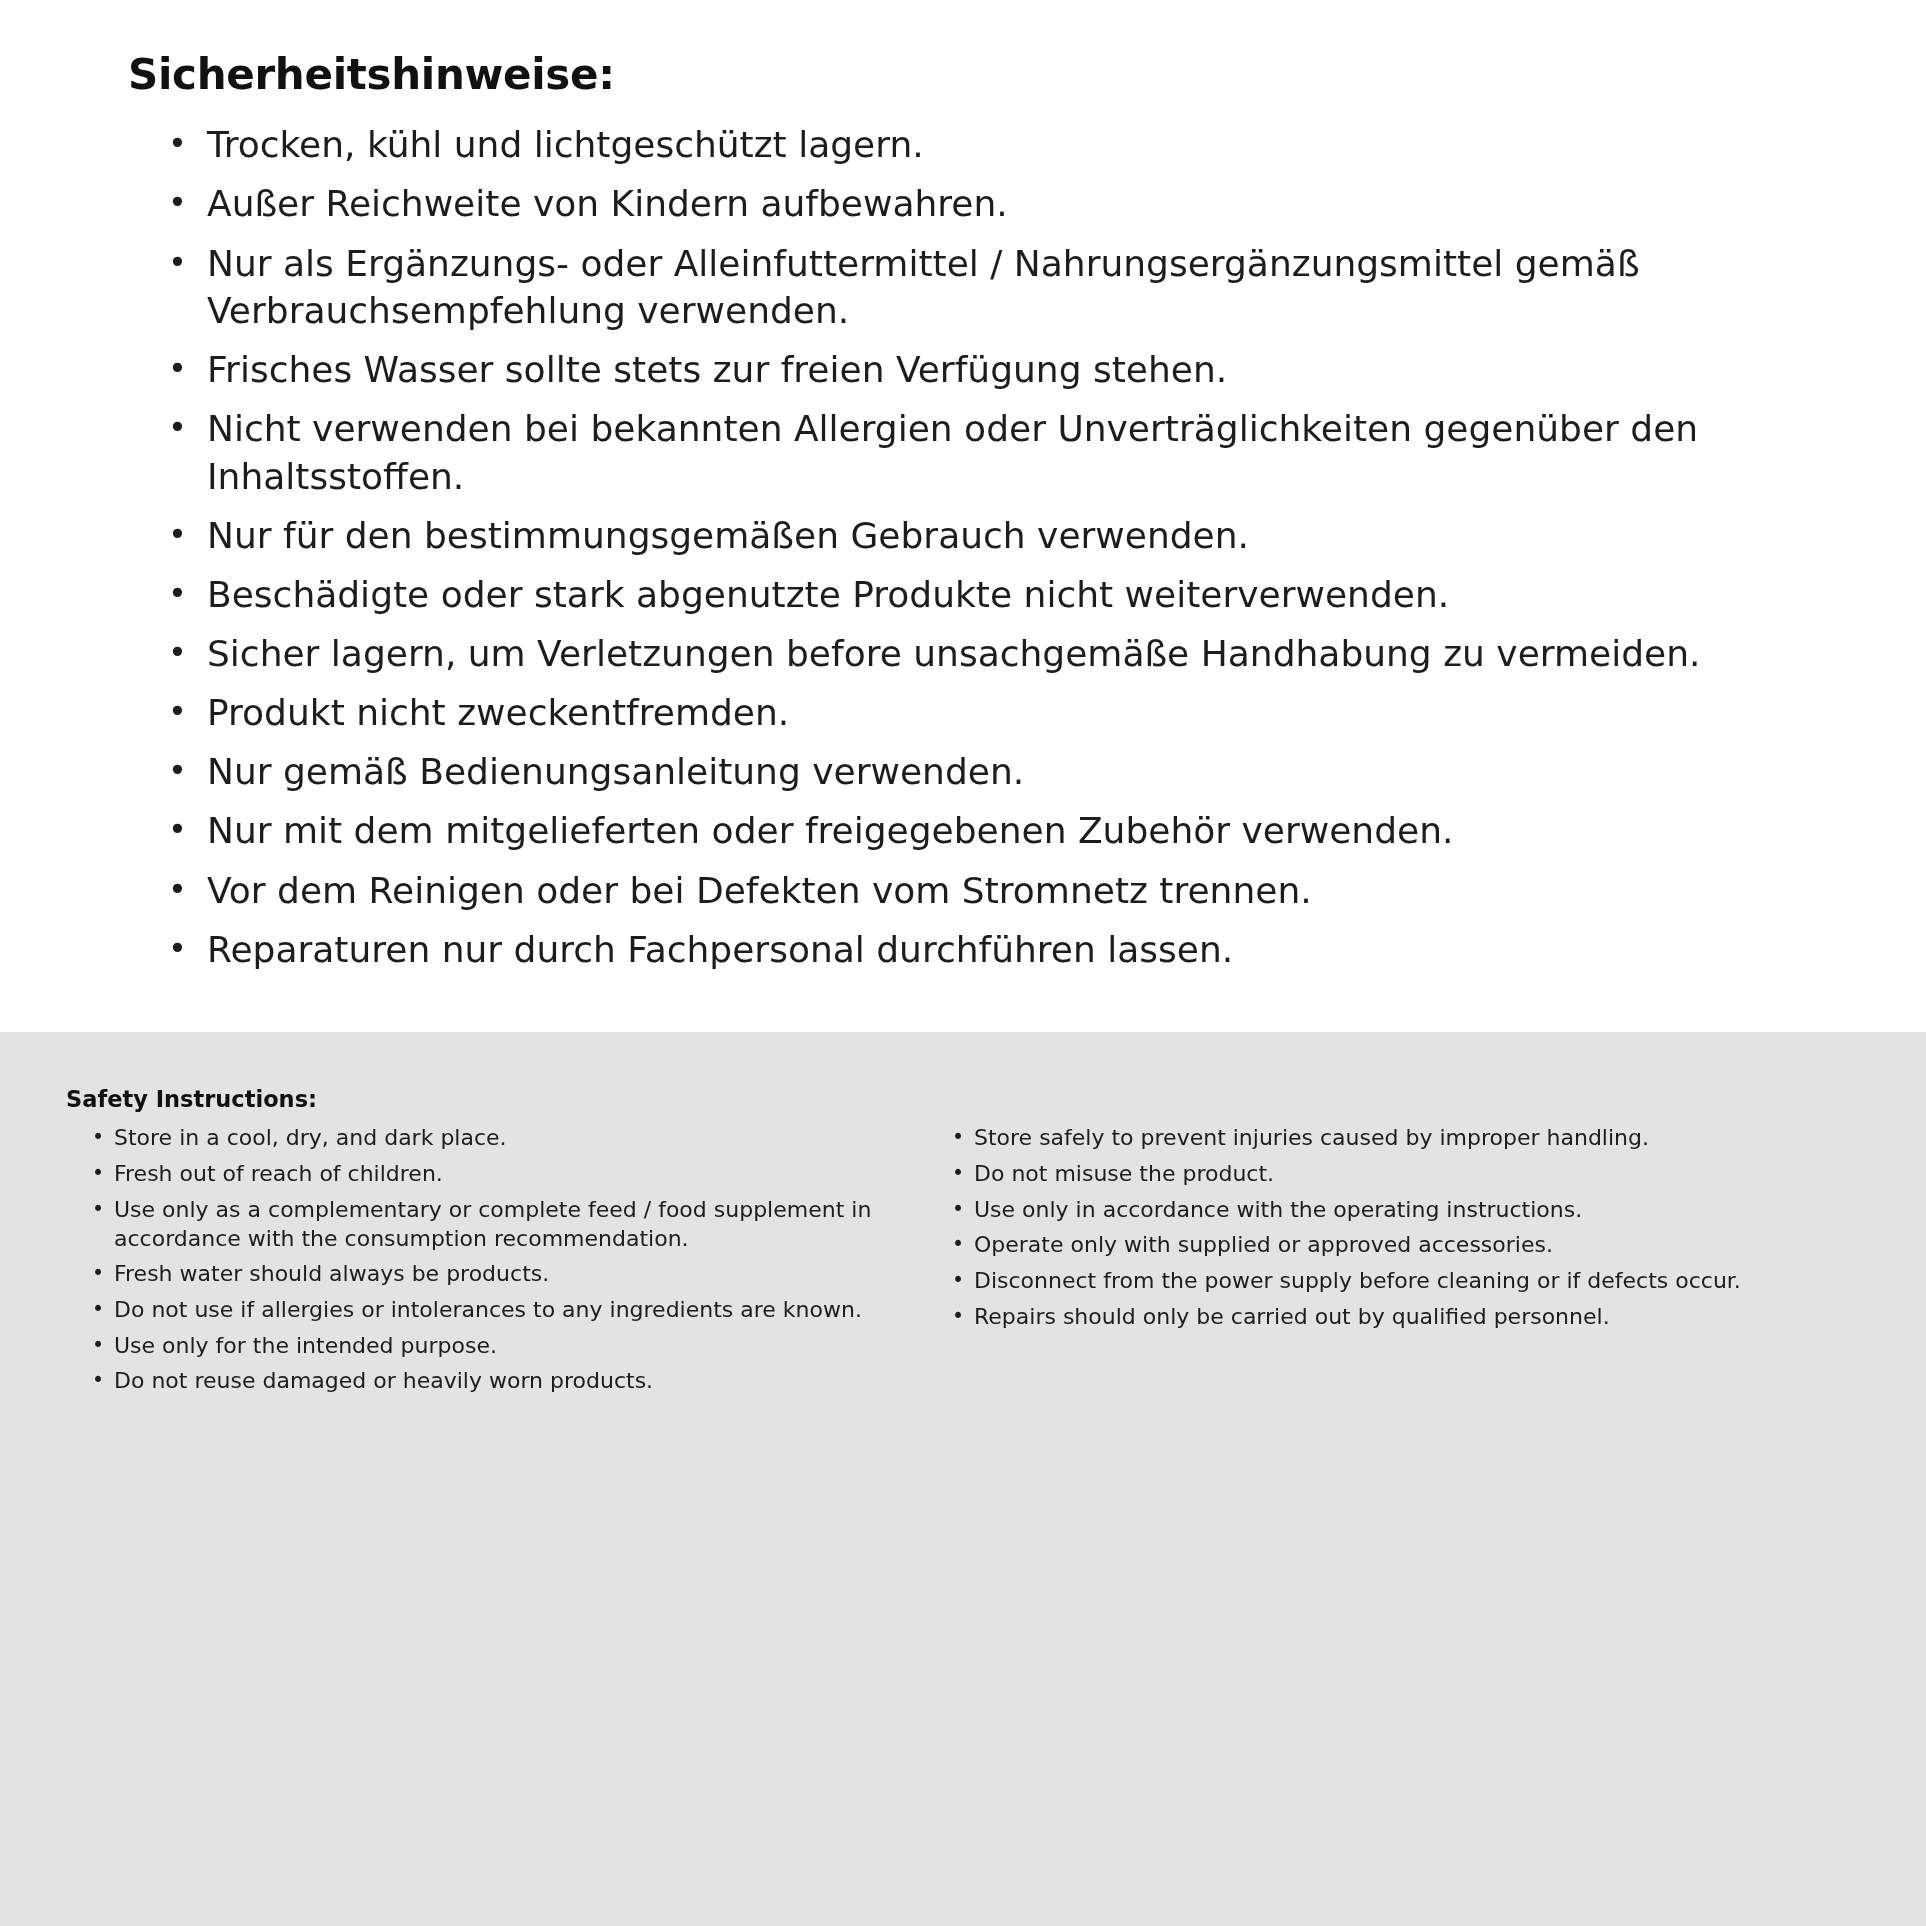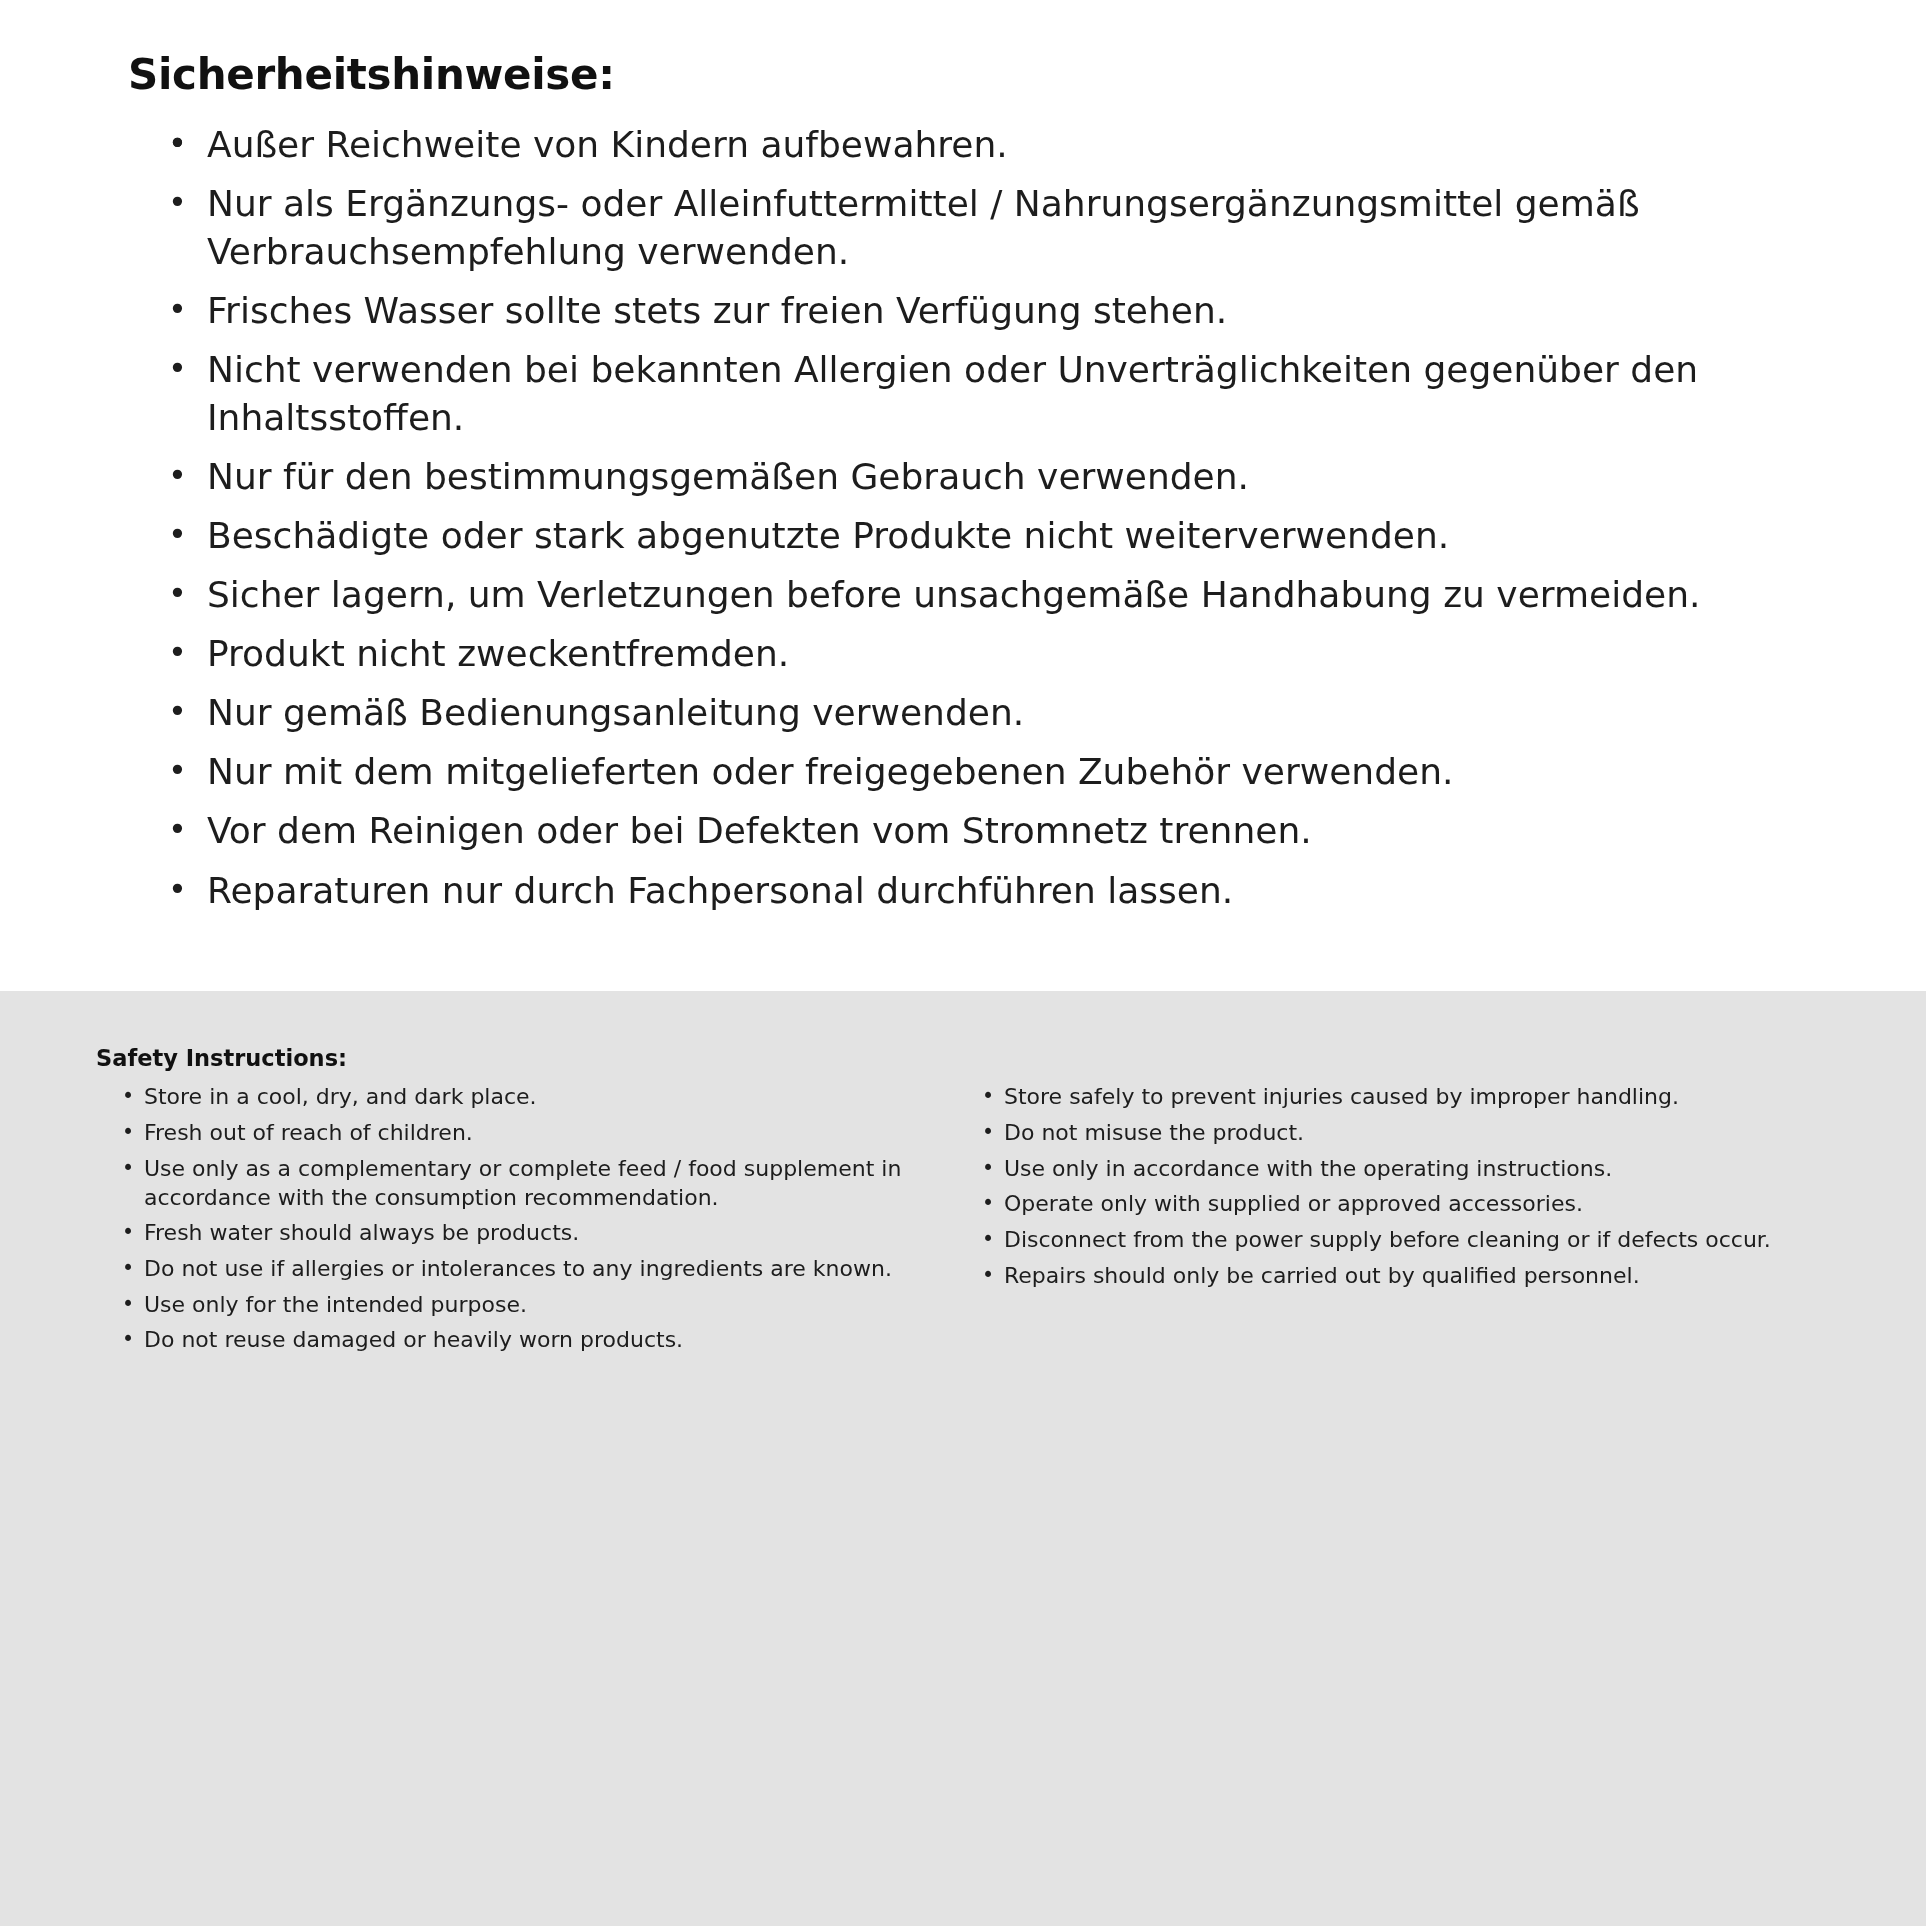--- a/index.html
+++ b/index.html
@@ -61,22 +61,23 @@
     top: 0;
     font-size: 32px;
     line-height: 1.42;
     color: #1d1d1d;
   }
 
   
   .secondary-section {
     background: #e3e3e3;
     flex: 1;
-    padding: 54px 71px 39px 96px;
+    padding: 54px 71px 39px 66px;
     box-sizing: border-box;
+    margin-top: 41px;
   }
 
   .secondary-title {
     font-size: 22.5px;
     font-weight: bold;
     color: #111111;
     margin: 0 0 10.3px 0;
     line-height: 1.2;
   }
 
@@ -123,21 +124,21 @@
   }
 </style>
 </head>
 <body>
 
 <div class="page">
 
   <section class="primary-section">
     <h1 class="primary-title">Sicherheitshinweise:</h1>
     <ul class="primary-list">
-        <li><span class="bullet">•</span></li>
+        <li><span class="bullet">•</span><span>Trocken, kühl und lichtgeschützt lagern.</span></li>
         <li><span class="bullet">•</span><span>Außer Reichweite von Kindern aufbewahren.</span></li>
         <li><span class="bullet">•</span><span>Nur als Ergänzungs- oder Alleinfuttermittel / Nahrungsergänzungsmittel gemäß Verbrauchsempfehlung verwenden.</span></li>
         <li><span class="bullet">•</span><span>Frisches Wasser sollte stets zur freien Verfügung stehen.</span></li>
         <li><span class="bullet">•</span><span>Nicht verwenden bei bekannten Allergien oder Unverträglichkeiten gegenüber den Inhaltsstoffen.</span></li>
         <li><span class="bullet">•</span><span>Nur für den bestimmungsgemäßen Gebrauch verwenden.</span></li>
         <li><span class="bullet">•</span><span>Beschädigte oder stark abgenutzte Produkte nicht weiterverwenden.</span></li>
         <li><span class="bullet">•</span><span>Sicher lagern, um Verletzungen before unsachgemäße Handhabung zu vermeiden.</span></li>
         <li><span class="bullet">•</span><span>Produkt nicht zweckentfremden.</span></li>
         <li><span class="bullet">•</span><span>Nur gemäß Bedienungsanleitung verwenden.</span></li>
         <li><span class="bullet">•</span><span>Nur mit dem mitgelieferten oder freigegebenen Zubehör verwenden.</span></li>

